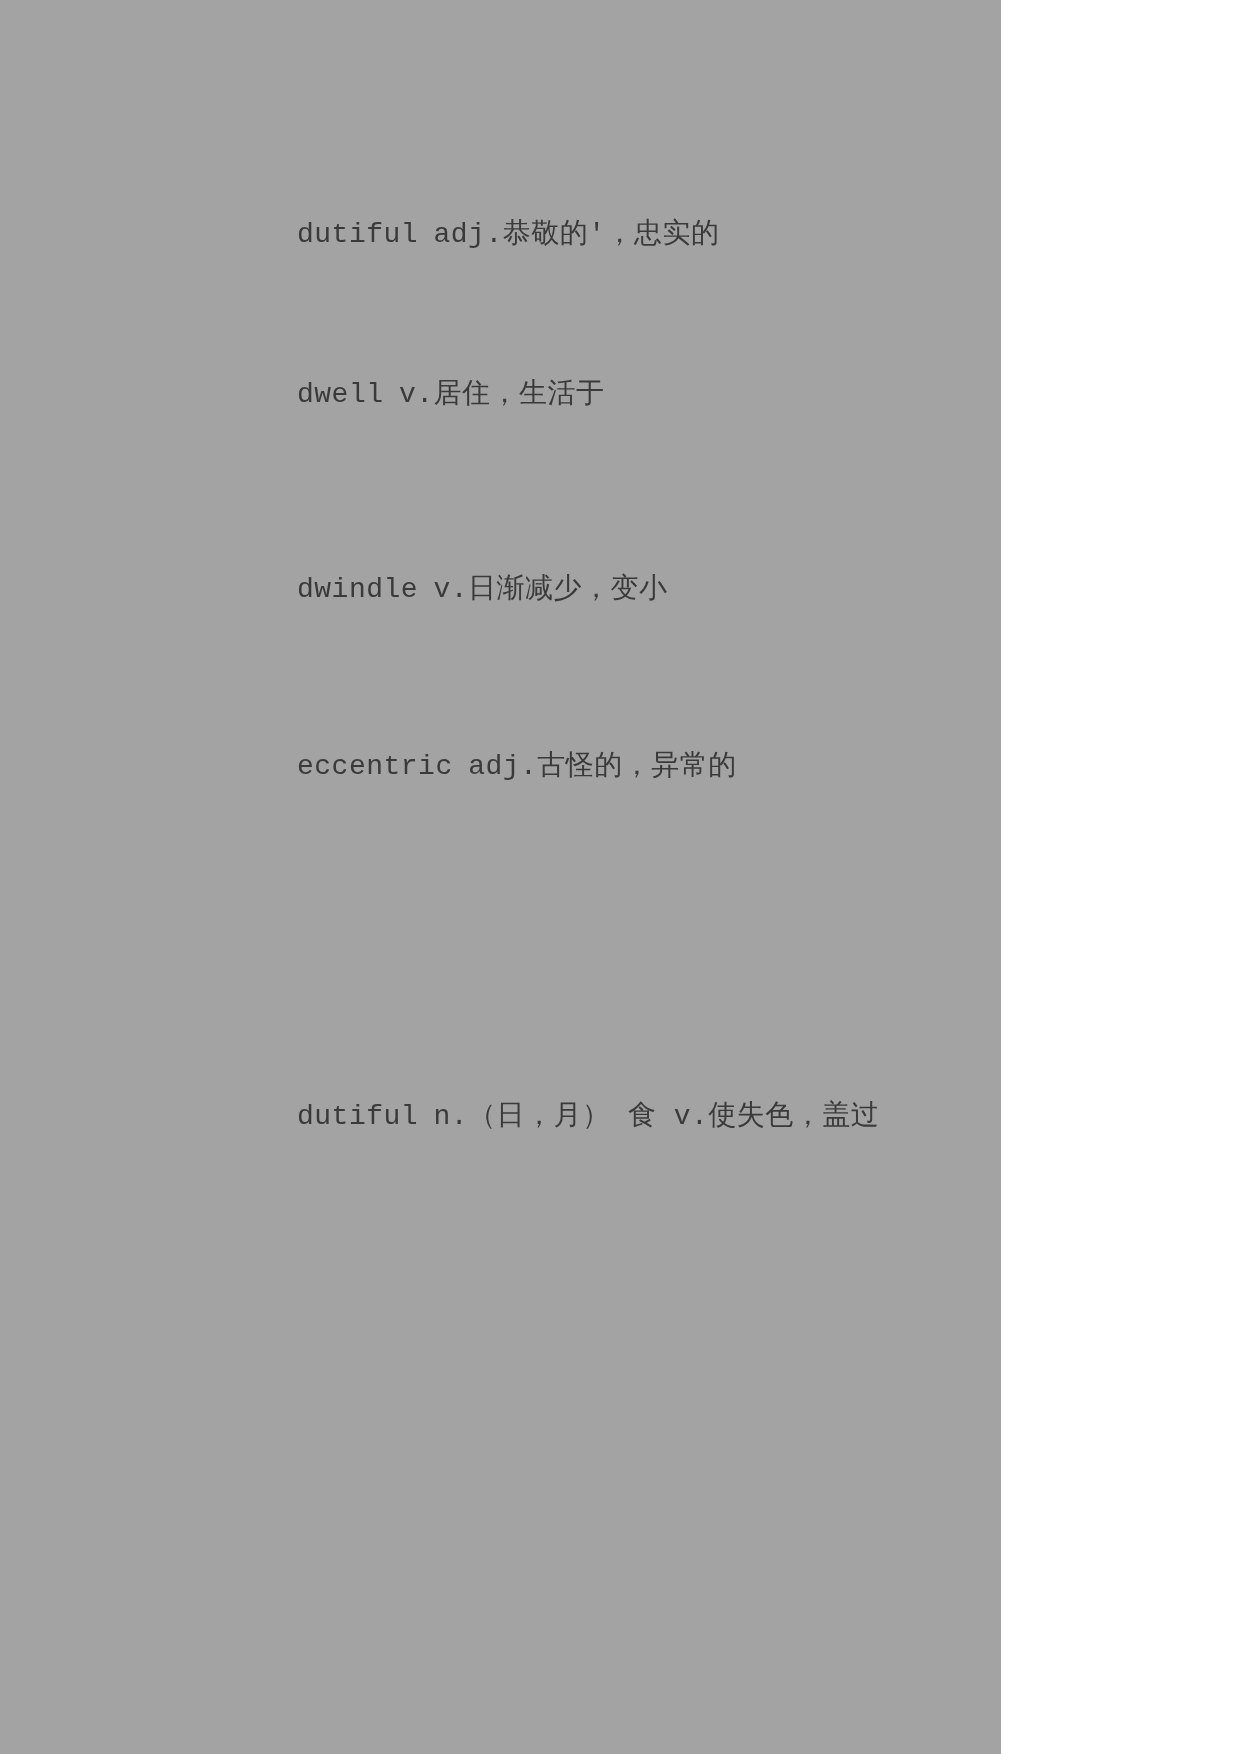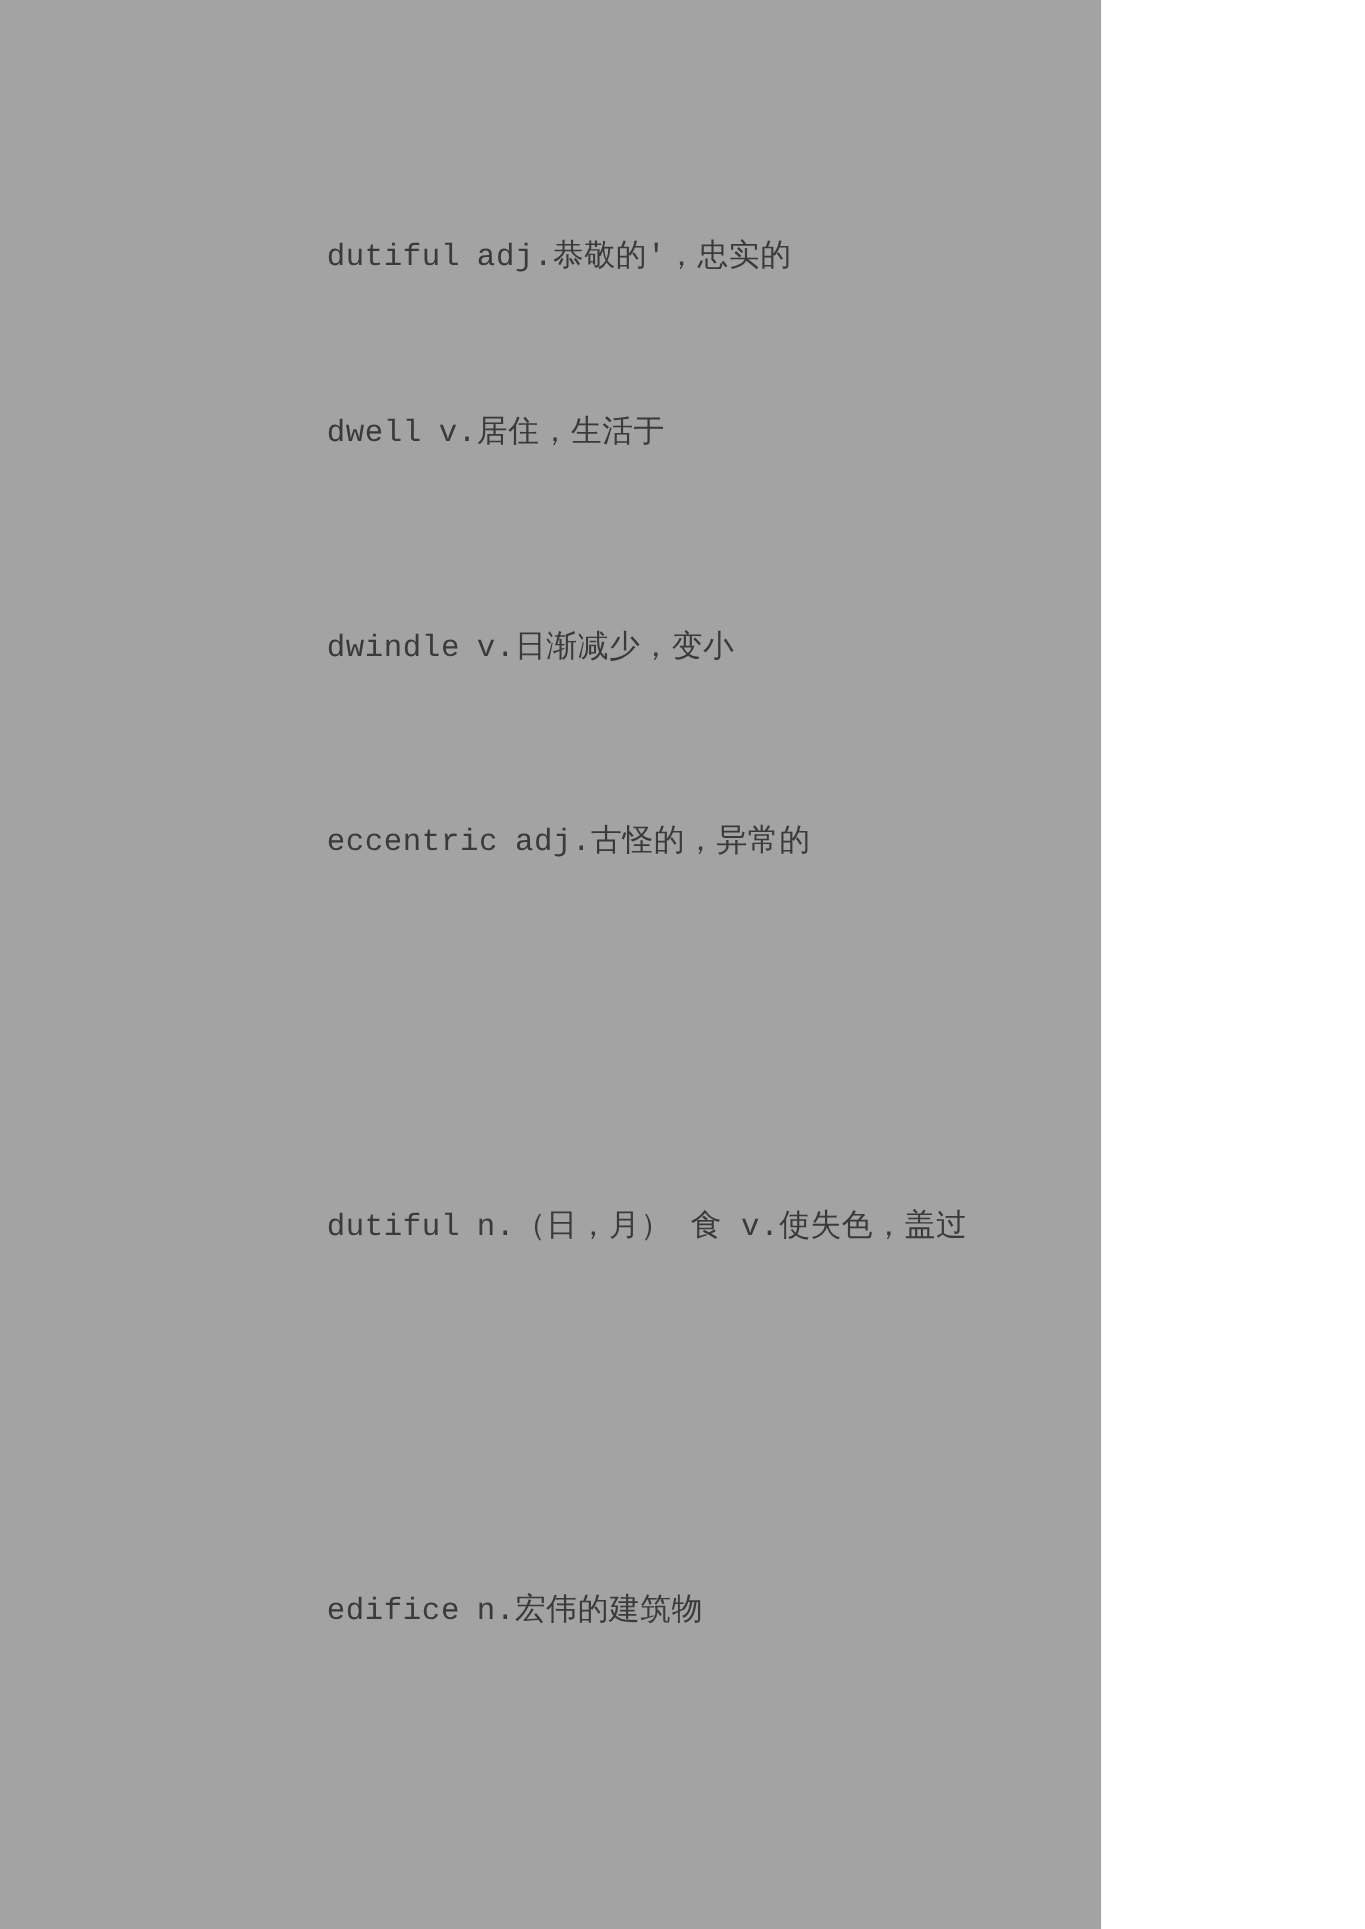--- a/index.html
+++ b/index.html
@@ -49,17 +49,14 @@
   <div class="entry" style="top:570px">
     <span class="word">dwindle</span><span class="gloss">v.日渐减少，变小</span>
   </div>
 
 
   <div class="entry" style="top:1097px">
     <span class="word">dutiful</span><span class="gloss">n.（日，月） 食 v.使失色，盖过</span>
   </div>
 
 
-  <div class="entry" style="top:1446px">
-    <span class="word">edifice</span><span class="gloss">n.宏伟的建筑物</span>
-  </div>
 
 </div>
 
 </body></html>

